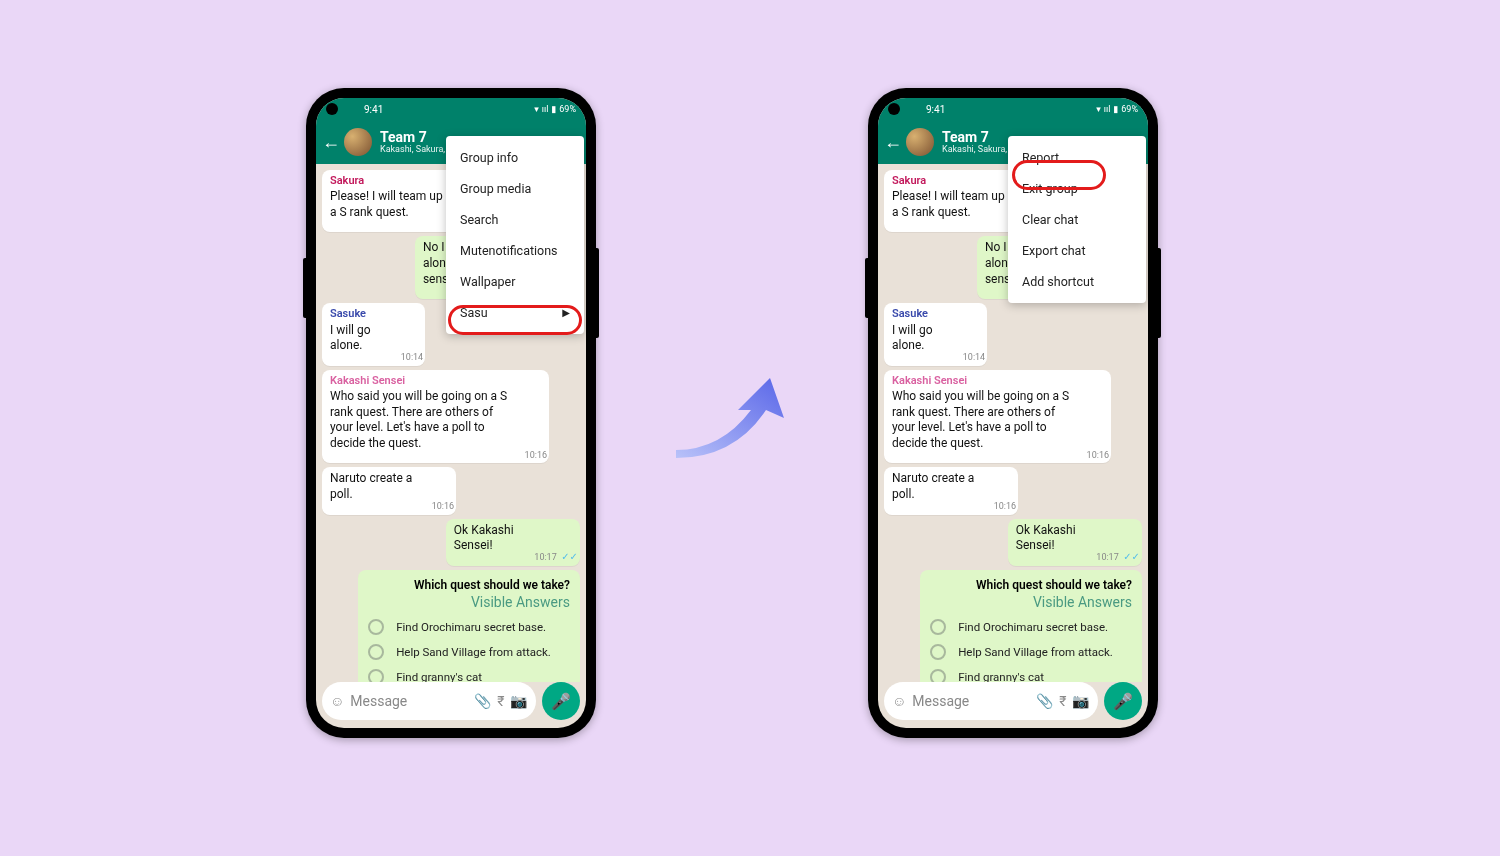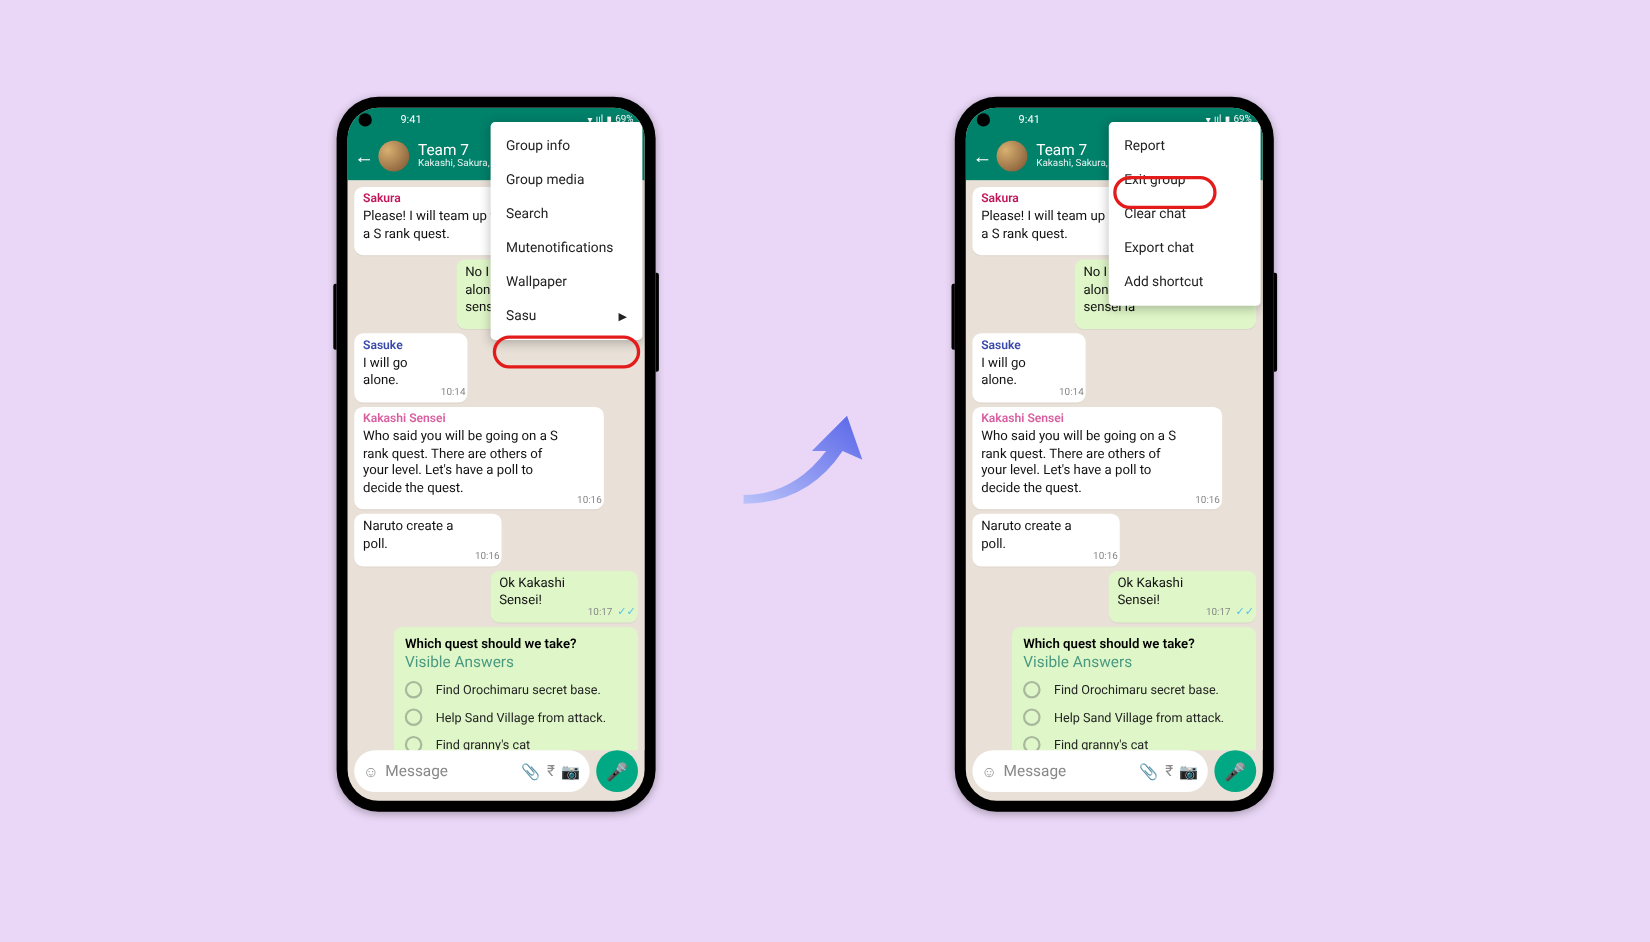--- a/index.html
+++ b/index.html
@@ -16,45 +16,45 @@
   .phone::after  { content:""; position:absolute; right:-3px; top:160px; width:3px; height:90px; background:#000; border-radius:0 2px 2px 0; }
 
   .status-bar { background:#00816a; height:22px; display:flex; align-items:center; justify-content:space-between; padding:0 10px; color:#fff; font-size:10px; }
   .status-bar .camera-dot { width:12px; height:12px; background:#000; border-radius:50%; margin-right:6px; }
   .status-left { display:flex; align-items:center; gap:20px; }
   .status-right { display:flex; align-items:center; gap:3px; font-size:9px; }
 
   .header { background:#00816a; height:44px; display:flex; align-items:center; padding:0 6px; color:#fff; }
   .back-arrow { color:#fff; font-size:18px; margin-right:4px; }
   .avatar { width:28px; height:28px; border-radius:50%; background: radial-gradient(circle at 30% 30%, #d8b070, #7a5030); margin-right:8px; }
-  .header-text .title { font-size:14px; font-weight:400; line-height:1; }
+  .header-text .title { font-size:14px; font-weight:700; line-height:1; }
   .header-text .subtitle { font-size:9px; opacity:0.9; white-space:nowrap; overflow:hidden; text-overflow:clip; max-width:100px; }
 
   .chat-body { height: calc(100% - 22px - 44px - 46px); overflow:hidden; padding:6px 6px 0; background:#e9e1d8; position:relative; }
   .msg { background:#fff; border-radius:8px; padding:4px 8px 4px 8px; margin-bottom:4px; font-size:12px; line-height:1.3; box-shadow:0 1px 0 rgba(0,0,0,0.05); position:relative; max-width:86%; }
   .msg.out { background:#dff7c8; margin-left:auto; }
   .msg .sender { font-size:11px; font-weight:600; margin-bottom:1px; }
   .msg .time { font-size:9px; color:#888; position:absolute; right:2px; bottom:2px; }
   .msg .check { color:#53bdeb; font-size:10px; margin-left:2px; }
   .msg .body { padding-right:26px; padding-bottom:8px; color:#111; }
   .msg.out .body { padding-right:34px; }
 
-  .poll { background:#dff7c8; border-radius:8px; padding:8px 10px 6px; margin:4px 0 0 auto; max-width:86%; position:relative; box-shadow:0 1px 0 rgba(0,0,0,0.05); }
+  .poll { background:#dff7c8; border-radius:8px; padding:8px 10px 6px; margin:4px 0 0 auto; max-width:86%; position:relative; box-shadow:0 1px 0 rgba(0,0,0,0.05);text-align:right; }
   .poll .q { font-size:12px; font-weight:600; }
   .poll .va { font-size:14px; color:#4a9a82; margin:2px 0 6px; }
   .poll .opt { display:flex; align-items:center; gap:12px; font-size:11.5px; margin:9px 0; color:#222; }
   .poll .opt .circle { width:16px; height:16px; border:2px solid #a8b89d; border-radius:50%; }
 
   .input-bar { position:absolute; bottom:8px; left:6px; right:6px; height:38px; display:flex; align-items:center; gap:6px; }
   .input-field { flex:1; background:#fff; border-radius:20px; height:38px; display:flex; align-items:center; padding:0 8px; color:#888; font-size:14px; gap:6px; }
   .input-field .spacer { flex:1; }
   .mic-btn { width:38px; height:38px; border-radius:50%; background:#00a884; display:flex; align-items:center; justify-content:center; color:#fff; }
   .ic { color:#8a8a8a; font-size:14px; }
 
-  .dropdown { position:absolute; top:13px; right:2px; width:138px; background:#fff; border-radius:4px; box-shadow:0 2px 10px rgba(0,0,0,0.25); padding:6px 0; z-index:5; }
+  .dropdown { position:absolute; top:38px; right:2px; width:138px; background:#fff; border-radius:4px; box-shadow:0 2px 10px rgba(0,0,0,0.25); padding:6px 0; z-index:5; }
   .dropdown .item { padding:8px 14px; font-size:12.5px; color:#222; display:flex; align-items:center; justify-content:space-between; position:relative; }
   .dropdown .item .caret { font-size:10px; color:#222; }
 
   .highlight-ring { position:absolute; border:3px solid #e31b1b; border-radius:20px; pointer-events:none; z-index:6; }
 
   .arrow-between { position:absolute; left:666px; top:370px; width:140px; height:90px; }
   .arrow-between svg { width:100%; height:100%; }
 
   
   .s-sakura { color:#c2185b; }

